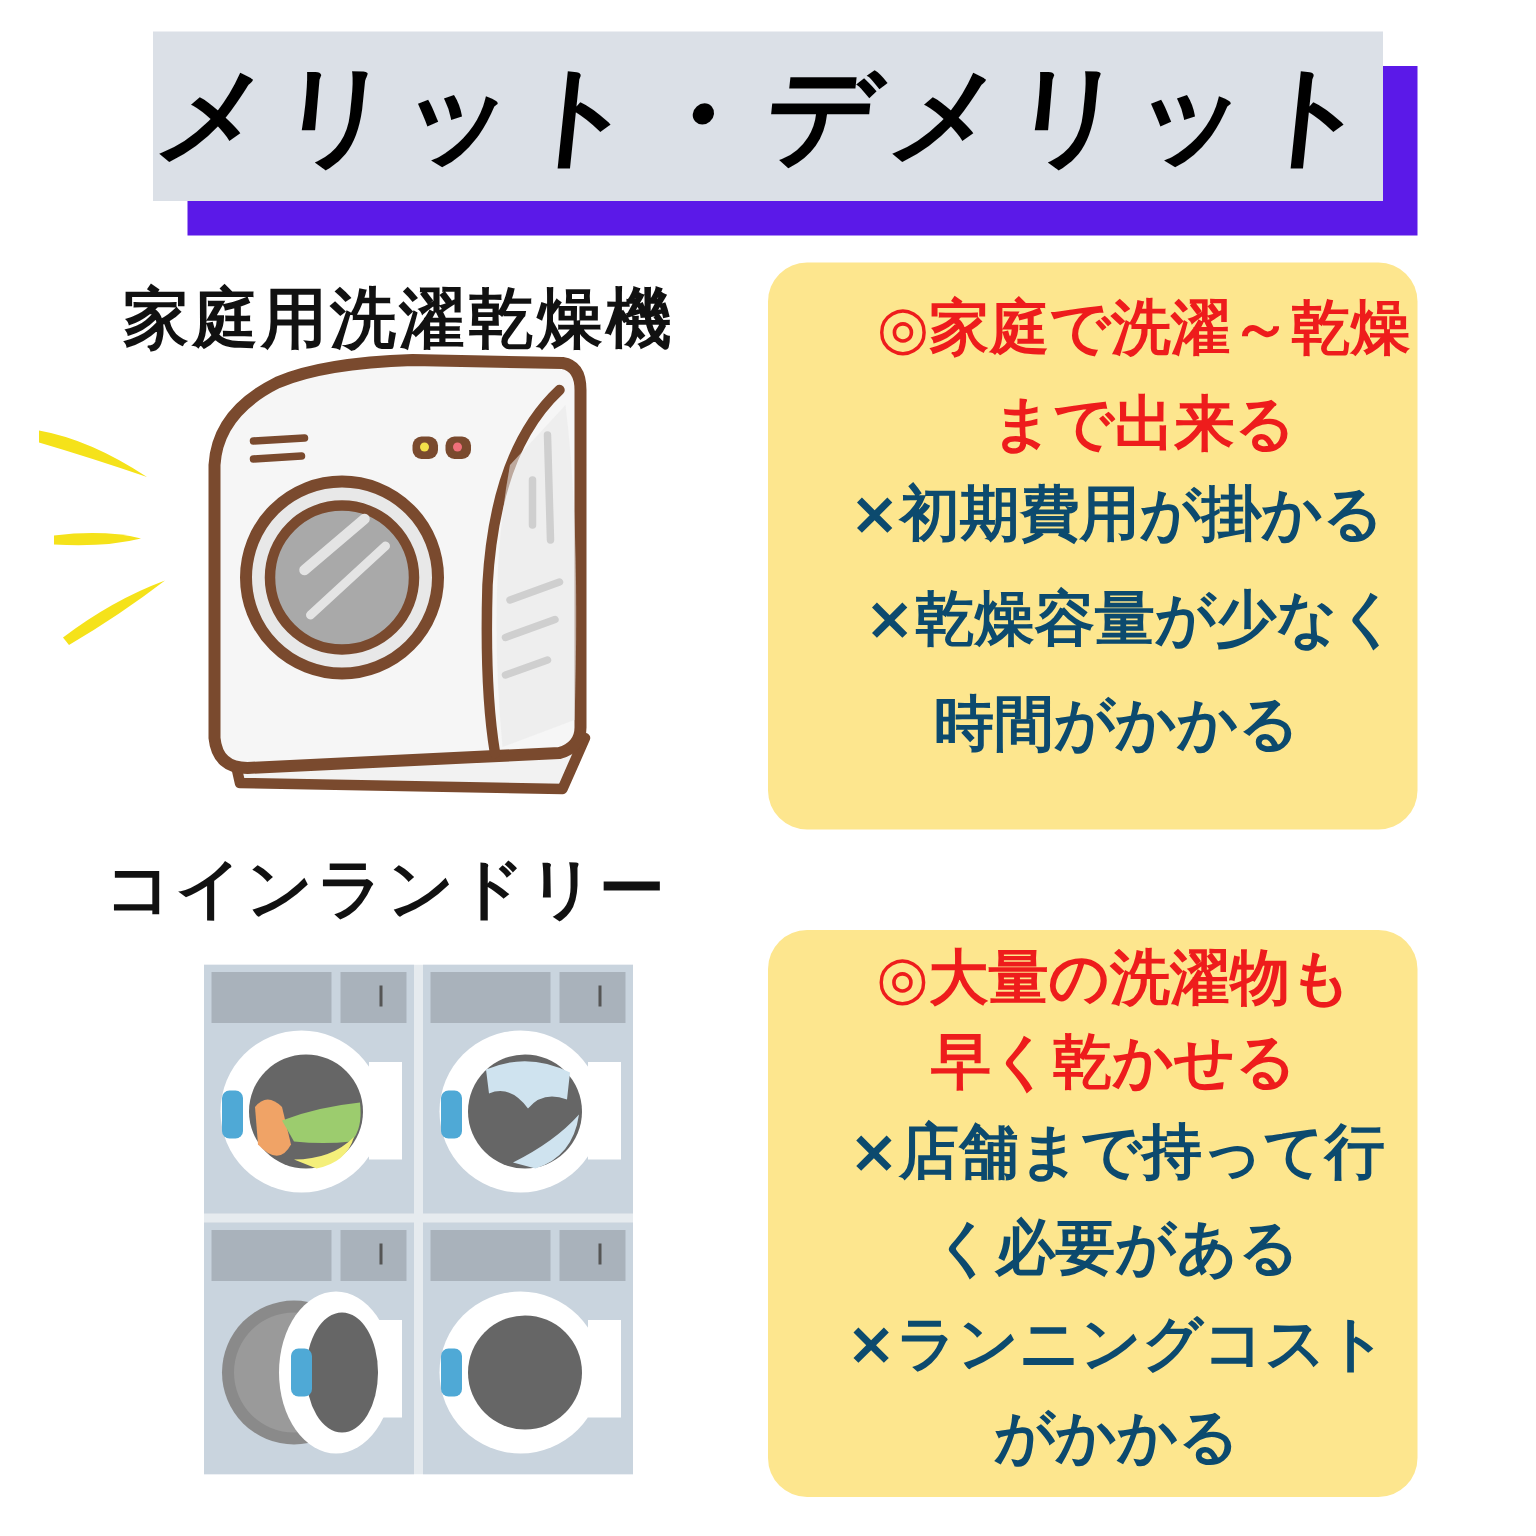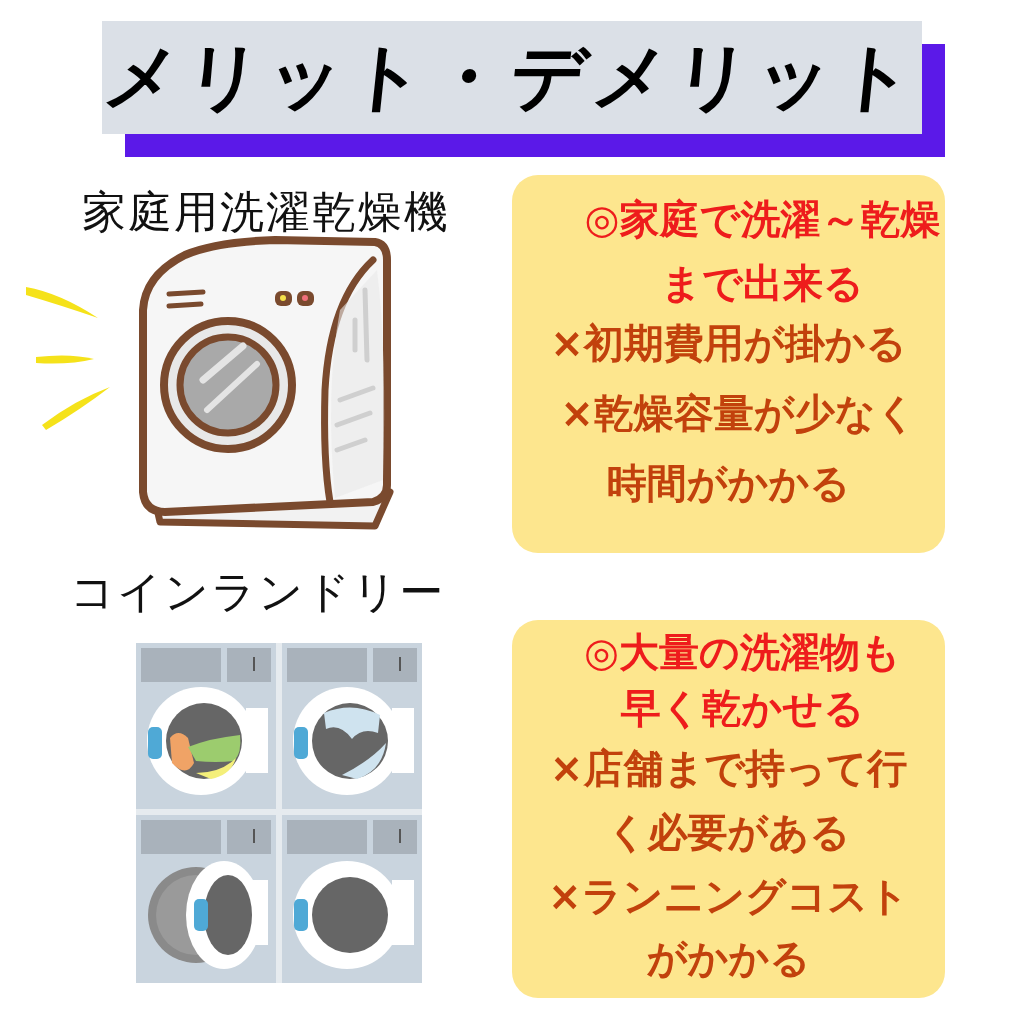--- a/index.html
+++ b/index.html
@@ -8,32 +8,32 @@
   .abs { position:absolute; }
 
   
   .title-shadow { left:125px; top:44px; width:820px; height:113px; background:#5b19e8; }
   .title-box { left:102px; top:21px; width:820px; height:113px; background:#dbe0e7;
                display:flex; align-items:center; justify-content:center; }
   .title-text { font-size:74px; font-weight:bold; color:#000; letter-spacing:6px;
                 transform:skewX(-6deg); white-space:nowrap; }
 
   
-  .label { font-size:44px; color:#111; white-space:nowrap; font-weight:normal; }
+  .label { font-size:44px; color:#111; white-space:nowrap; font-weight:bold; }
   .label-home { left:82px; top:183px; letter-spacing:2px; }
   .label-coin { left:70px; top:563px; letter-spacing:2px; }
 
   
   .card { background:#fde68e; border-radius:26px; width:433px; }
   .card1 { left:512px; top:175px; height:378px; }
   .card2 { left:512px; top:620px; height:378px; }
   .line { position:absolute; left:0; width:433px; text-align:center; white-space:nowrap;
           font-size:40px; line-height:48px; font-weight:bold; }
   .pro { color:#ee1c1c;padding-left:34px; }
-  .con { color:#c2410c; }
+  .con { color:#0c4a6e;margin-left:16px; }
 
   
   .washer { left:125px; top:230px; width:280px; height:315px; }
   .rays { left:20px; top:275px; width:100px; height:160px; }
 
   
   .laundry { left:136px; top:643px; width:286px; height:340px; }
 </style>
 </head>
 <body>

